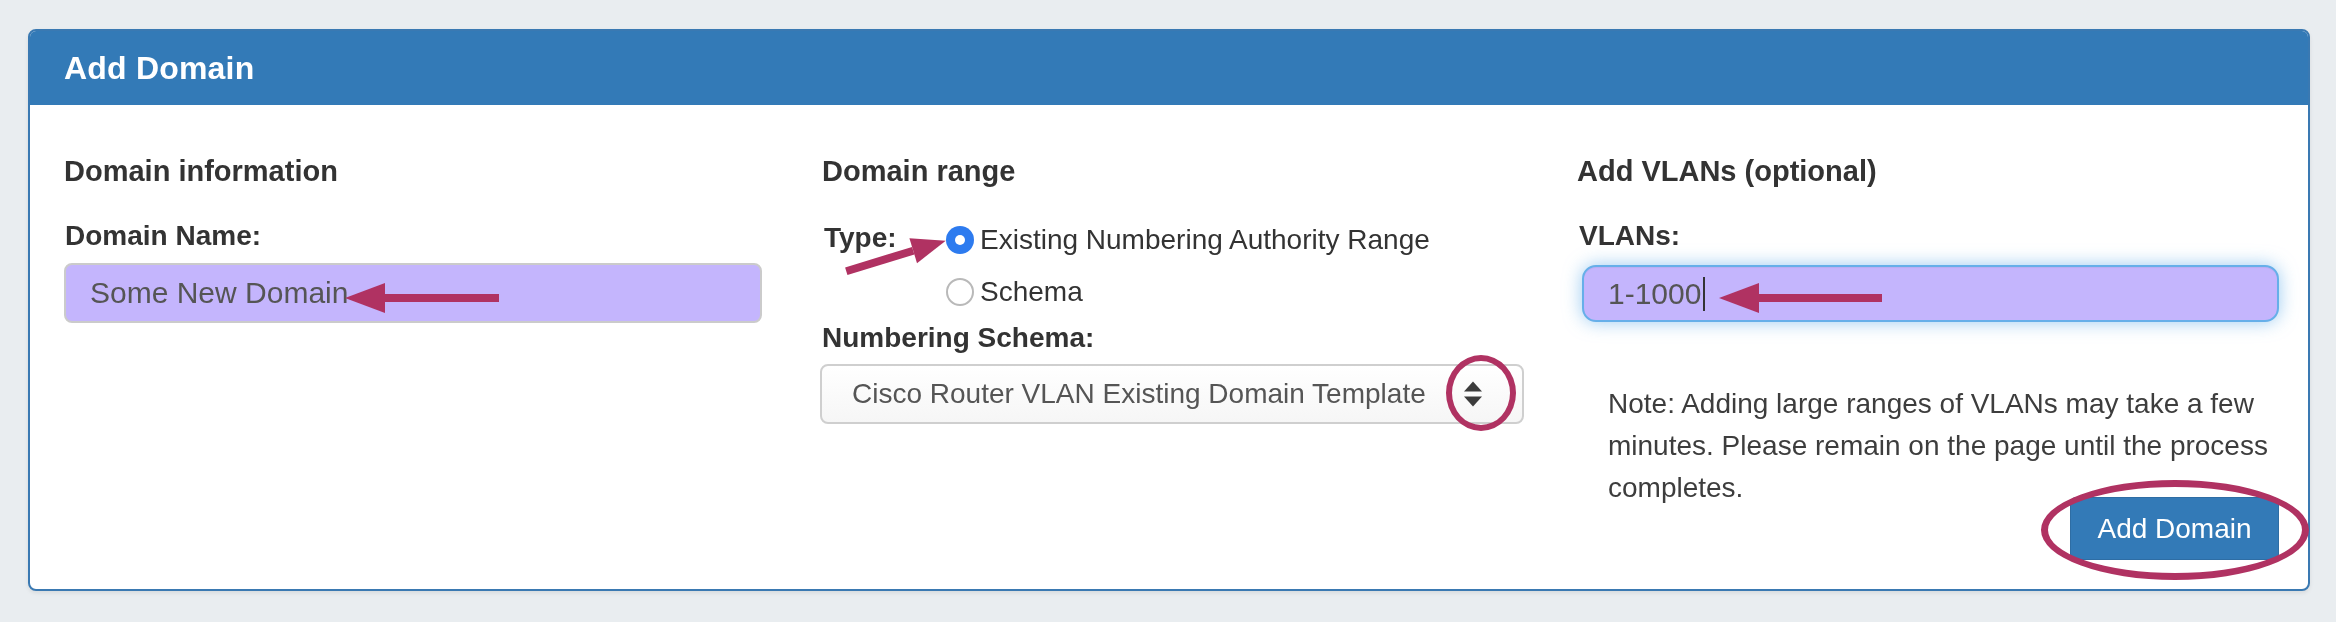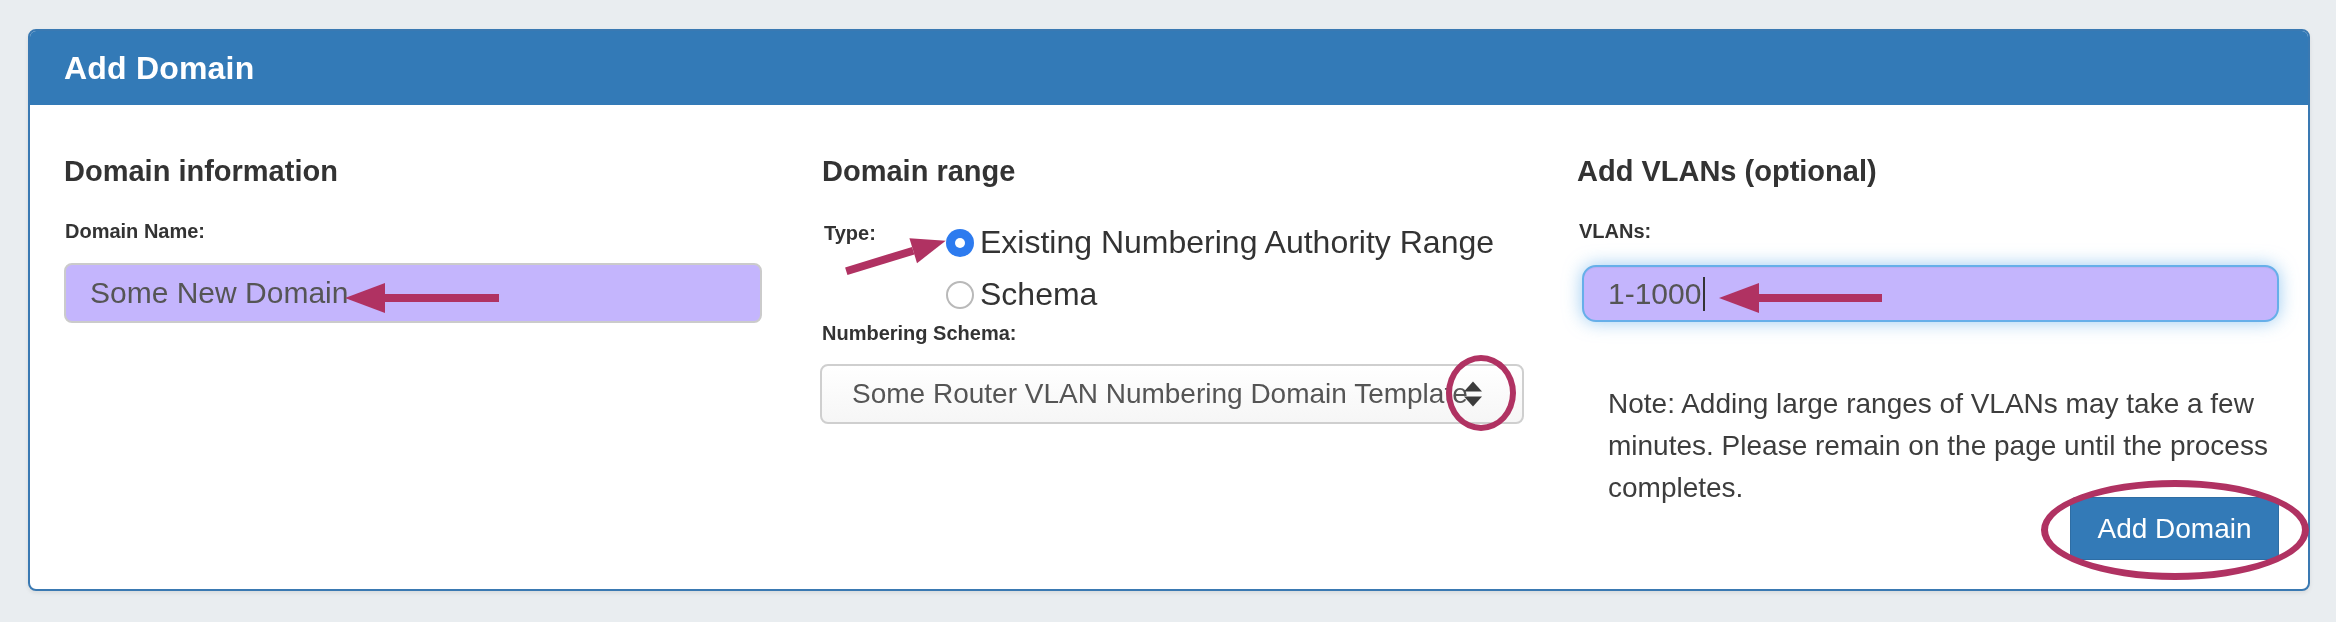--- a/index.html
+++ b/index.html
@@ -20,22 +20,22 @@
   }
   .panel-header {
     position:absolute; left:0; top:0; right:0; height:74px;
     background:#337ab7; border-radius:6px 6px 0 0;
     display:flex; align-items:center; padding-left:34px;
   }
   .panel-title { color:#ffffff; font-size:32px; font-weight:700; letter-spacing:.2px; }
 
   
   .section-heading { position:absolute; font-size:29px; font-weight:700; color:#333; }
-  .field-label     { position:absolute; font-size:20px; font-weight:700; color:#333; }
-  .body-text       { font-size:32px; color:#333;text-align:center; }
+  .field-label     { position:absolute; font-size:28px; font-weight:700; color:#333; }
+  .body-text       { font-size:28px; color:#333;text-align:center; }
 
   
   .text-input {
     position:absolute; height:60px; background:#c4b5fd;
     border:2px solid #cbcbcb; border-radius:8px;
     font-size:30px; color:#555; padding:0 24px;
     font-family:inherit; display:flex; align-items:center;
   }
   .text-input.focused {
     border-color:#66afe9;
@@ -149,21 +149,21 @@
     </div>
 
     <div class="arrow" style="left:814px; top:212px; width:104px; height:26px; transform:rotate(-17deg);">
       <span class="shaft"></span>
       <span class="head-right"></span>
     </div>
 
     <div class="field-label" style="left:792px; top:291px;">Numbering Schema:</div>
 
     <div class="select-box" style="left:790px; top:333px;">
-      <span>Some Router VLAN Numbering Domain Template</span>
+      <span>Cisco Router VLAN Existing Domain Template</span>
       <span class="select-caret">
         <span class="up"></span>
           <span class="down"></span>
       </span>
     </div>
 
     <div class="ring" style="left:1416px; top:324px; width:70px; height:76px;"></div>
 
     <div class="section-heading" style="left:1547px; top:124px;">Add VLANs (optional)</div>
 

